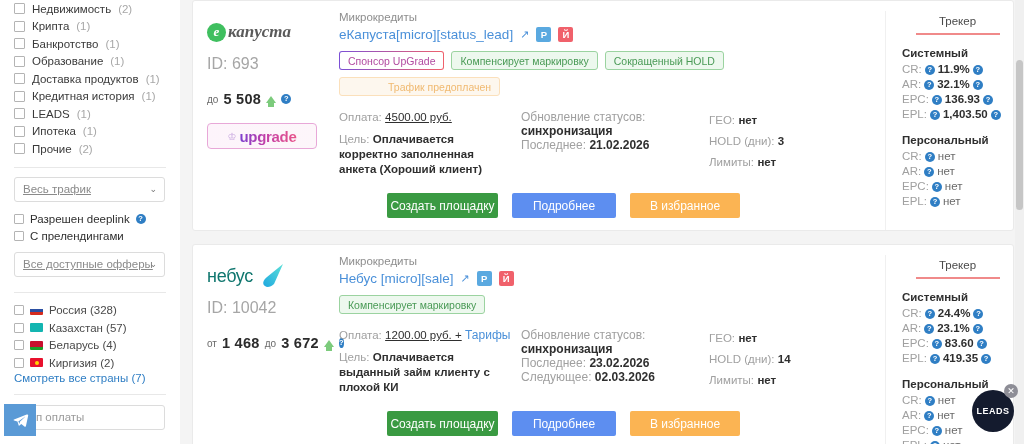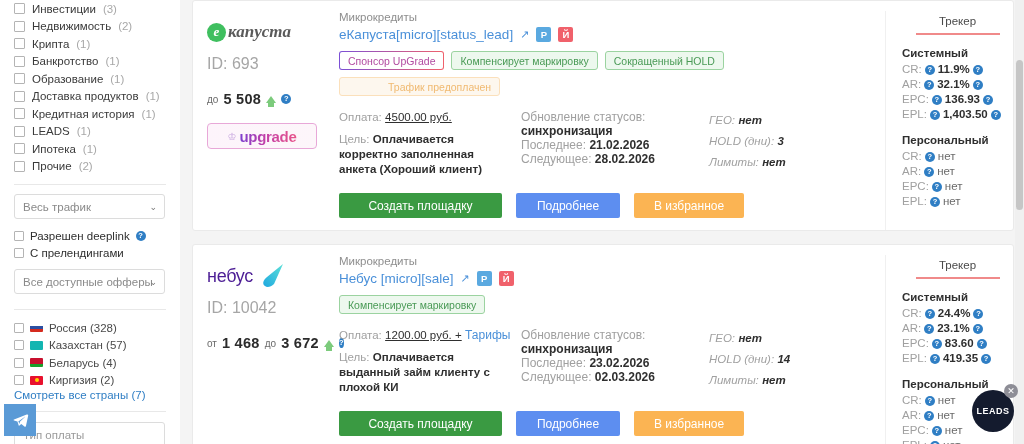--- a/index.html
+++ b/index.html
@@ -43,20 +43,21 @@
     width: 151px; height: 25px;
     border: 1px solid #dcdcdc;
     border-radius: 3px;
     background: #fff;
     display: flex; align-items: center;
     padding: 0 8px;
     font-size: 11.5px;
     color: #8a8a8a;
     position: relative;
     cursor: pointer;
+    text-decoration: underline;
   }
   .select-box .caret {
     position: absolute; right: 7px; top: 50%;
     transform: translateY(-50%);
     font-size: 9px; color: #777;
   }
   .text-input {
     width: 151px; height: 25px;
     border: 1px solid #dcdcdc;
     border-radius: 3px;
@@ -185,30 +186,30 @@
   .info-col-sync { width: 178px; flex: 0 0 178px; }
   .info-col-geo { flex: 1; }
   .lbl { color: #a0a0a0; font-size: 11.5px; }
   .val { color: #2f2f2f; font-size: 11.5px; font-weight: bold; }
   .val-n { color: #2f2f2f; font-size: 11.5px; text-decoration: underline; }
   .info-line { line-height: 15px; }
   .goal-line { margin-top: 7px; line-height: 15px; }
   .tarif-link { color: #4a90d9; cursor: pointer; }
   .sync-title { color: #a0a0a0; line-height: 14px; }
   .sync-strong { color: #2f2f2f; font-weight: bold; }
-  .geo-line { line-height: 21px; font-style: italic; }
+  .geo-line { line-height: 21px; }
 
   .btn-row { display: flex; gap: 14px; margin-top: 16px; padding-bottom: 12px; }
   .btn {
     height: 25px; border: none; border-radius: 2px;
     color: #fff; font-size: 12px; cursor: pointer;
     display: inline-flex; align-items: center; justify-content: center;
     font-family: "Liberation Sans", sans-serif;
   }
-  .btn-green { background: #3a9a42; width: 163px; }
+  .btn-green { background: #3a9a42; width: 111px; margin-left: 48px; }
   .btn-blue { background: #5d8ef0; width: 104px; }
   .btn-orange { background: #fbb453; width: 110px; }
 
   
   .col-track {
     width: 128px; flex: 0 0 128px;
     border-left: 1px solid #f0f0f0;
     padding: 4px 0 10px 16px;
   }
   .track-title {
@@ -247,25 +248,20 @@
     background: #c6c6c6; border-radius: 4px;
   }
 </style>
 </head>
 <body>
 
 <div class="app">
 
   <aside class="sidebar">
     <div class="cat-list" id="cat-list">
-        <div class="cat-row">
-          <span class="cb"></span>
-          <span>Инвестиции</span>
-          <span class="cat-count">(3)</span>
-        </div>
         <div class="cat-row">
           <span class="cb"></span>
           <span>Недвижимость</span>
           <span class="cat-count">(2)</span>
         </div>
         <div class="cat-row">
           <span class="cb"></span>
           <span>Крипта</span>
           <span class="cat-count">(1)</span>
         </div>
@@ -426,21 +422,20 @@
           </div>
           <div class="info-grid">
             <div class="info-col-pay">
               <div class="info-line"><span class="lbl">Оплата:</span> <span class="val-n">4500.00 руб.</span></div>
               <div class="goal-line"><span class="lbl">Цель:</span> <span class="val">Оплачивается корректно заполненная анкета (Хороший клиент)</span></div>
             </div>
             <div class="info-col-sync">
               <div class="sync-title">Обновление статусов:</div>
               <div class="sync-strong">синхронизация</div>
               <div class="sync-title"><span>Последнее:</span> <span class="sync-strong">21.02.2026</span></div>
-              <div class="sync-title"><span>Следующее:</span> <span class="sync-strong">28.02.2026</span></div>
             </div>
             <div class="info-col-geo">
               <div class="geo-line"><span class="lbl">ГЕО:</span> <span class="val">нет</span></div>
               <div class="geo-line"><span class="lbl">HOLD (дни):</span> <span class="val">3</span></div>
               <div class="geo-line"><span class="lbl">Лимиты:</span> <span class="val">нет</span></div>
             </div>
           </div>
           <div class="btn-row">
             <button class="btn btn-green">Создать площадку</button>
             <button class="btn btn-blue">Подробнее</button>
@@ -494,21 +489,21 @@
             <span class="track-k">EPL:</span>
             <span class="qmark">?</span>
             <span class="track-v-none">нет</span>
           </div>
         </div>
       </div>
       <div class="card">
         <div class="col-logo">
           <div class="logo-box">
             <span style="display:inline-flex;align-items:center;gap:4px">
-              <span style="font-size:18px;color:#4c1d95;letter-spacing:-.3px">небус</span>
+              <span style="font-size:18px;color:#0f766e;letter-spacing:-.3px">небус</span>
               <svg width="30" height="26" viewBox="0 0 30 26">
                 <defs>
                   <linearGradient id="ng1" x1="0" y1="1" x2="1" y2="0">
                     <stop offset="0" stop-color="#1fa8e0"></stop>
                     <stop offset="1" stop-color="#5ce0d8"></stop>
                   </linearGradient>
                 </defs>
                 <path fill="url(#ng1)" d="M26 1 10 14c-4 3-5 7-2 9 2 2 6 1 9-2L26 1z"></path>
               </svg>
             </span>

